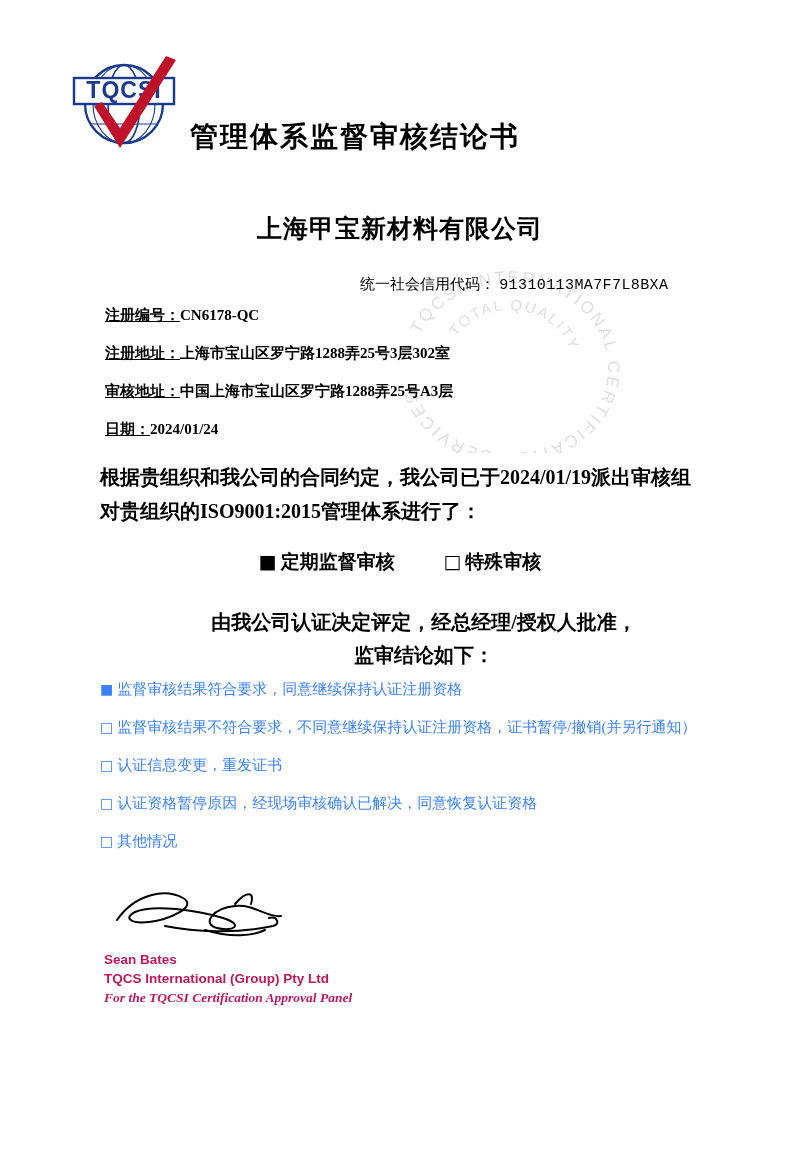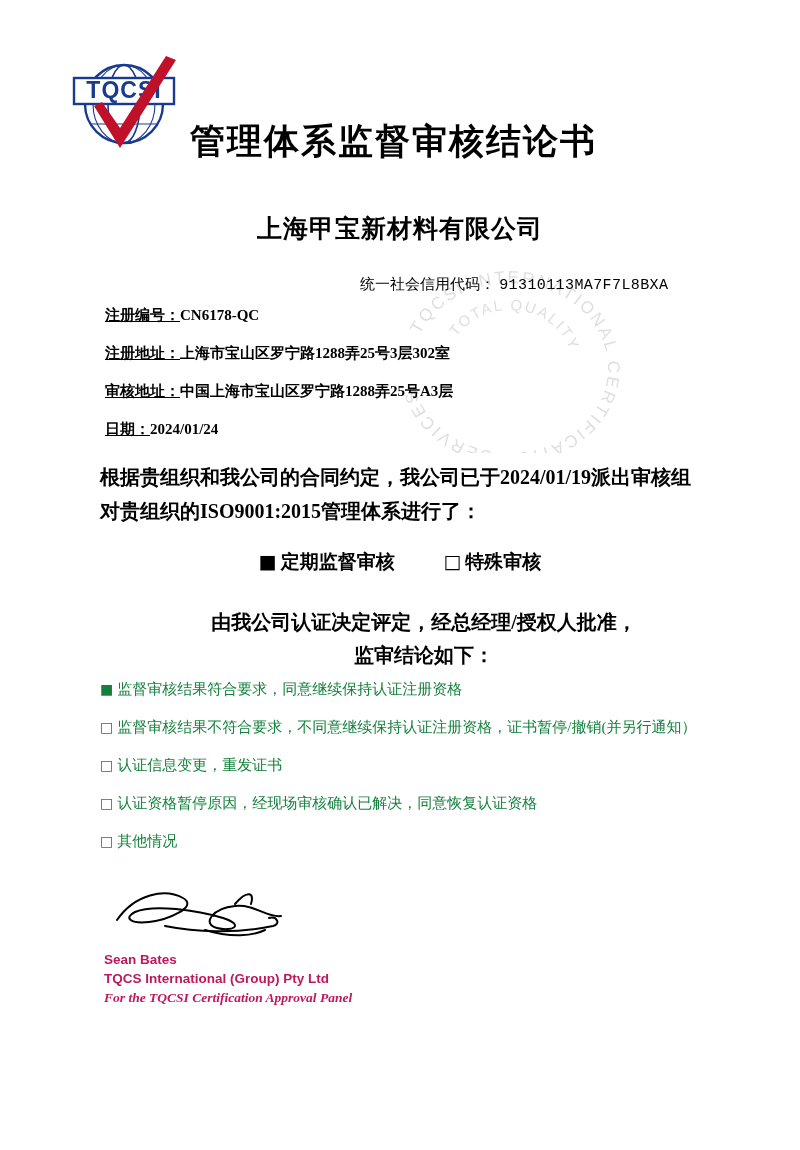--- a/index.html
+++ b/index.html
@@ -34,21 +34,21 @@
   .logo svg { display: block; }
 
   
   .doc-title {
     position: absolute;
     left: 190px;
     top: 118px;
     width: 540px;
     font-family: "Liberation Serif", serif;
     font-weight: bold;
-    font-size: 35px;
+    font-size: 28px;
     letter-spacing: 2px;
     color: #000;
     white-space: nowrap;
   }
 
   
   .company {
     position: absolute;
     left: 0;
     top: 212px;
@@ -136,21 +136,21 @@
   
   .conclusions {
     position: absolute;
     left: 100px;
     top: 678px;
     width: 620px;
   }
   .conc-item {
     font-size: 15px;
     line-height: 23px;
-    color: #15803d;
+    color: #3b82f6;
     margin-bottom: 15px;
   }
   .conc-item .bx { font-size: 14px; }
 
   
   .signature {
     position: absolute;
     left: 105px;
     top: 880px;
     width: 320px;

